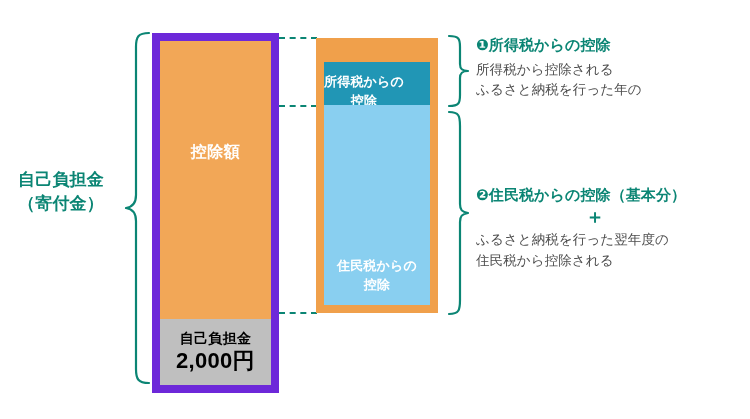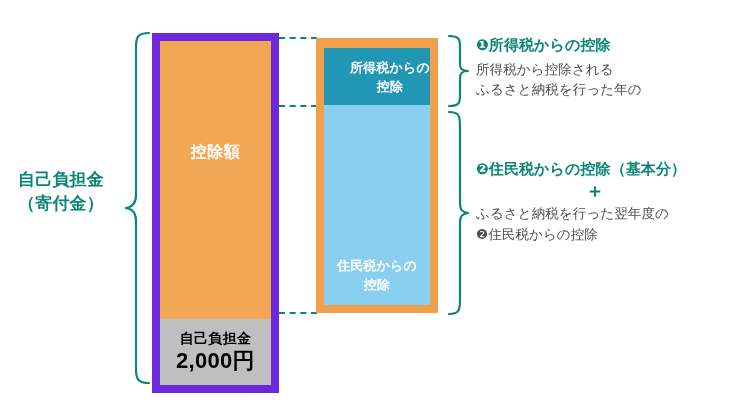--- a/index.html
+++ b/index.html
@@ -103,27 +103,27 @@
     padding: 8px;
   }
   .tax-inner {
     position: relative;
     width: 100%;
     height: 100%;
   }
   .income-tax-box {
     position: absolute;
     left: 0;
-    top: 2px;
+    top: 16px;
     width: 100%;
     height: 59px;
     background: #2196b5;
     display: flex;
     align-items: center;
-    justify-content: flex-end;
+    justify-content: flex-start;
     text-align: center;
   }
   .resident-tax-box {
     position: absolute;
     left: 0;
     top: 59px;
     width: 100%;
     bottom: 0;
     background: #89cff0;
     display: flex;
@@ -172,21 +172,21 @@
   }
   .plus-sign {
     color: #0b8574;
     font-size: 19px;
     font-weight: bold;
     line-height: 1.1;
     text-align: center;
     width: 238px;
   }
   #block1 { top: 34px; }
-  #block2 { top: 158px; }
+  #block2 { top: 184px; }
   .gap-s { height: 3px; }
 </style>
 </head>
 <body>
 
 <div id="canvas">
 
   <div class="left-label">
     <div>自己負担金</div>
     <div>（寄付金）</div>
@@ -234,16 +234,16 @@
     <div class="gap-s"></div>
     <div class="desc-body">所得税から控除される</div>
     <div class="desc-body">ふるさと納税を行った年の</div>
   </div>
 
   <div class="desc" id="block2">
     <div class="desc-heading">❷住民税からの控除（基本分）</div>
     <div class="plus-sign">＋</div>
     <div class="gap-s"></div>
     <div class="desc-body">ふるさと納税を行った翌年度の</div>
-    <div class="desc-body">❷住民税からの控除</div>
+    <div class="desc-body">住民税から控除される</div>
   </div>
 
 </div>
 
 </body></html>

